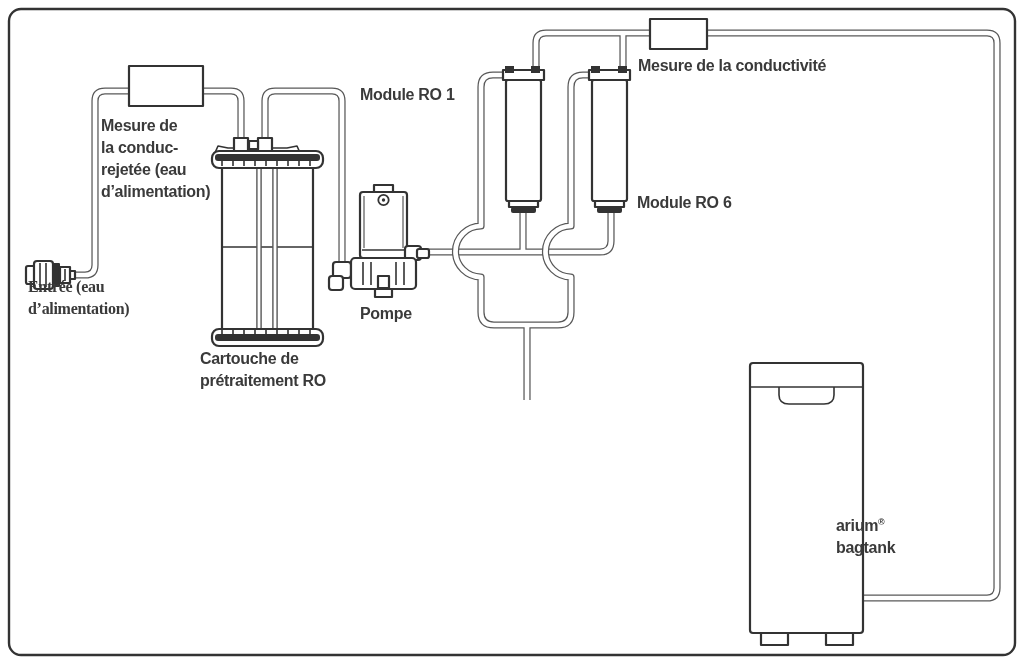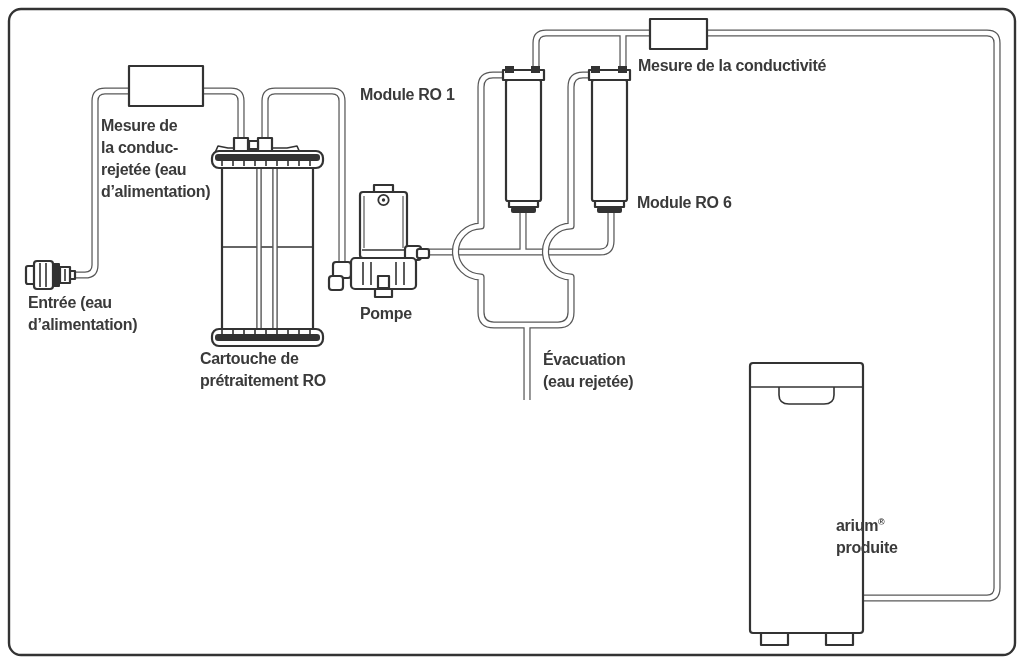--- a/index.html
+++ b/index.html
@@ -139,21 +139,21 @@
     </g>
   </svg>
 
   <div class="lbl" style="left:101px; top:115px;">
     <span>Mesure de</span>
     <span>la conduc-</span>
     <span>rejetée (eau</span>
     <span>d’alimentation)</span>
   </div>
 
-  <div class="lbl" style="left:28px; top:292px;">
+  <div class="lbl" style="left:28px; top:276px;font-family:Liberation Serif, serif;">
     <span>Entrée (eau</span>
     <span>d’alimentation)</span>
   </div>
 
   <div class="lbl" style="left:200px; top:348px;">
     <span>Cartouche de</span>
     <span>prétraitement RO</span>
   </div>
 
   <div class="lbl" style="left:360px; top:84px;text-align:center;">
@@ -165,22 +165,18 @@
   </div>
 
   <div class="lbl" style="left:637px; top:192px;">
     <span>Module RO 6</span>
   </div>
 
   <div class="lbl" style="left:638px; top:55px;text-align:center;">
     <span>Mesure de la conductivité</span>
   </div>
 
-  <div class="lbl" style="left:543px; top:349px;">
-    <span>Évacuation</span>
-    <span>(eau rejetée)</span>
-  </div>
 
   <div class="lbl" style="left:836px; top:511px;">
     <span class="brand-line"><span style="display:inline">arium</span><sup>®</sup></span>
-    <span>produite</span>
+    <span>bagtank</span>
   </div>
 </div>
 
 </body></html>

